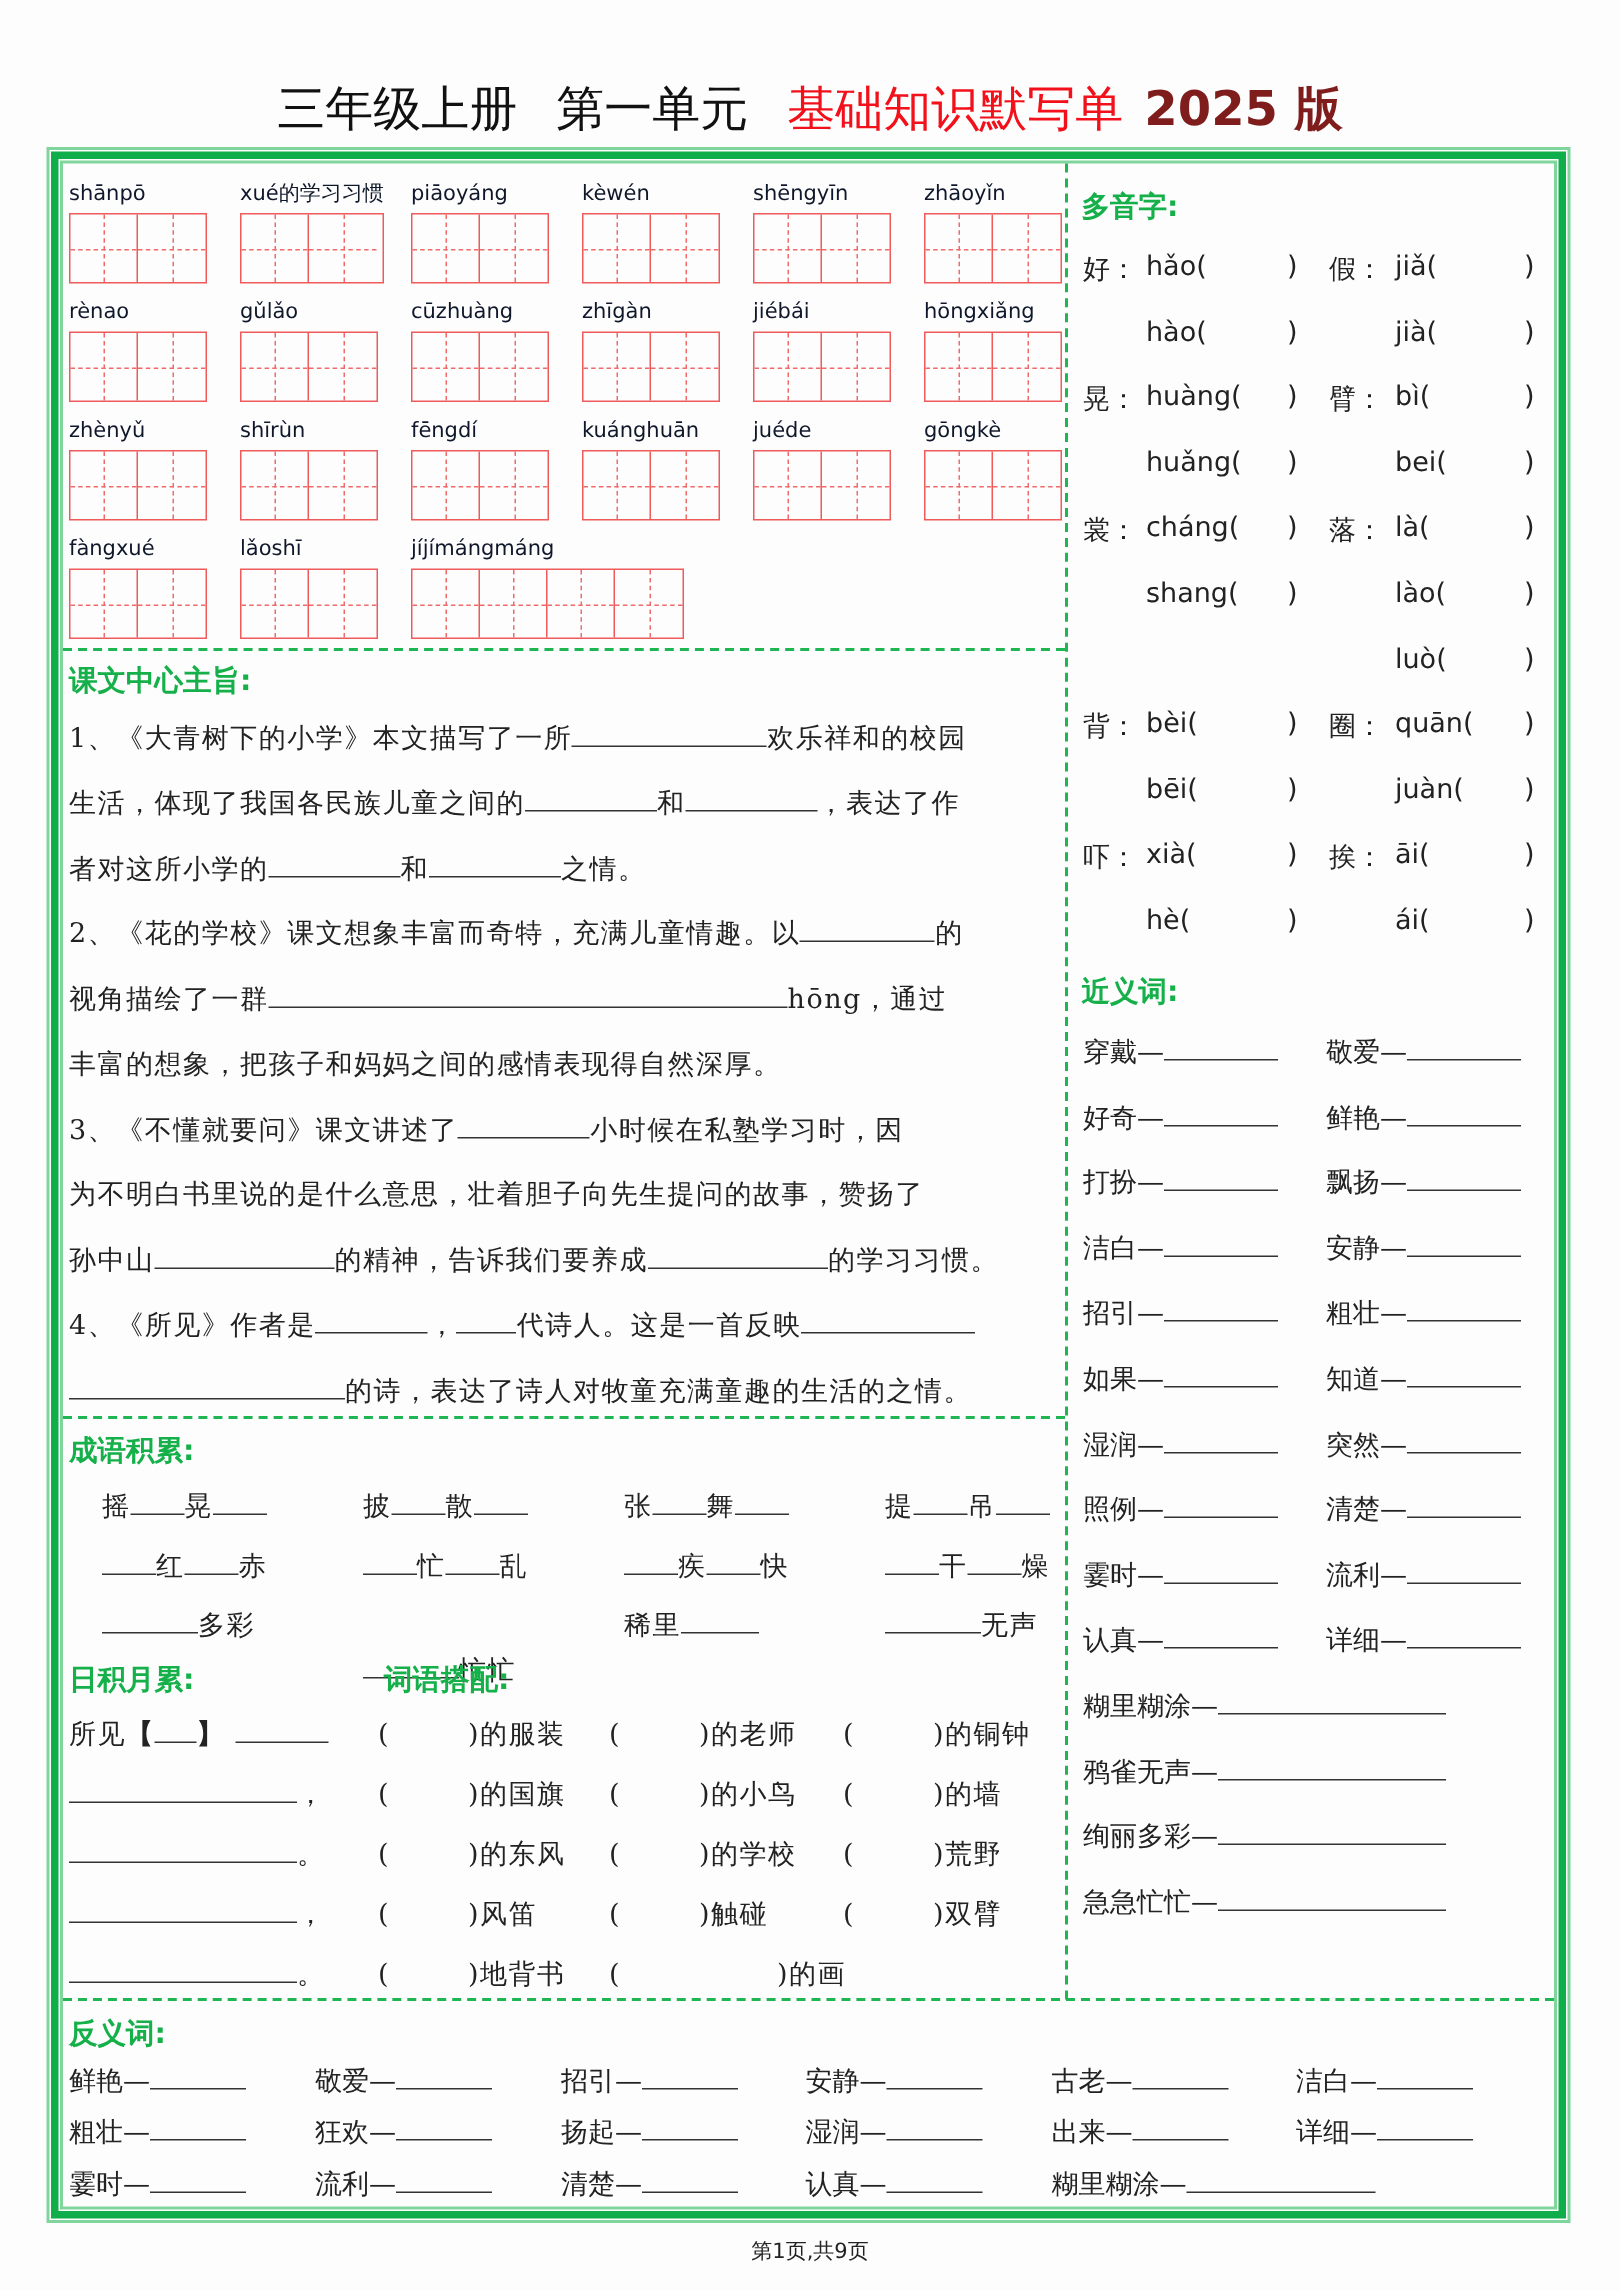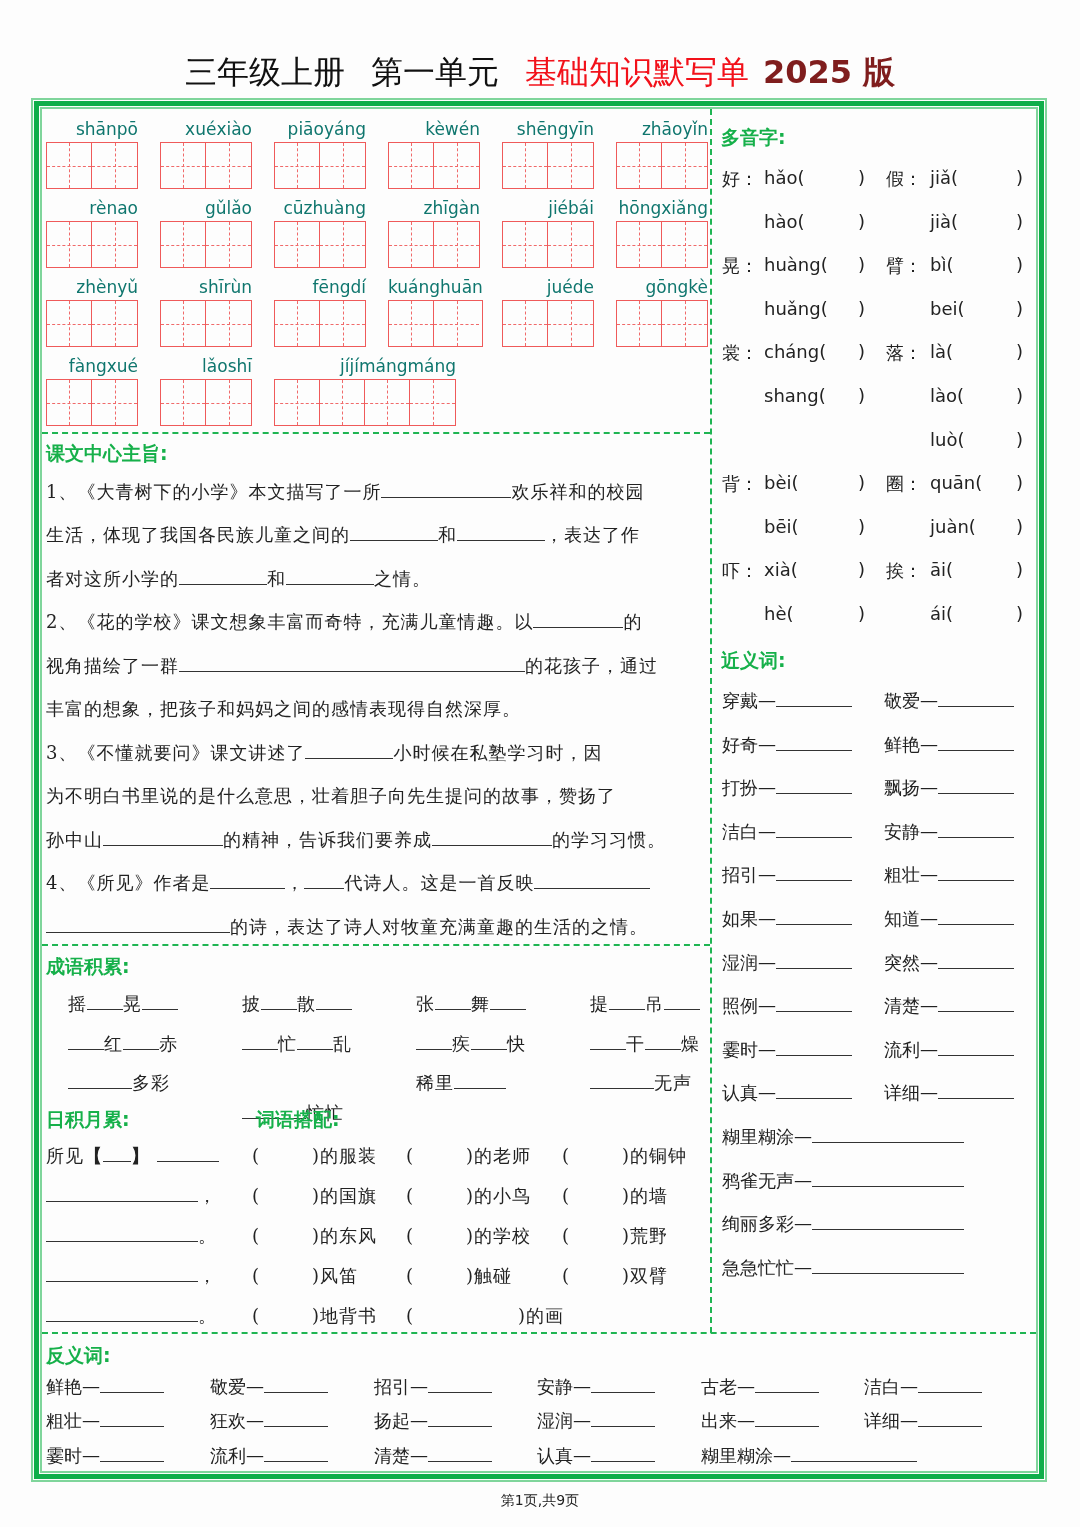--- a/index.html
+++ b/index.html
@@ -20,22 +20,22 @@
                  border: 2px solid #7fd59b; }
 
   .vdash { position: absolute; left: 710px; top: 109px; height: 1224px; border-left: 2px dashed #1fb553; }
   .hdash { position: absolute; border-top: 2px dashed #1fb553; }
 
   .sec-title { position: absolute; font-family: "DejaVu Sans", "Liberation Sans", sans-serif; font-weight: bold;
                color: #16b04a; font-size: 19px; }
 
   
   .pinyin-item { position: absolute; }
-  .pinyin-item .py { font-family: "DejaVu Sans", "Liberation Sans", sans-serif; font-size: 17px; color: #0f766e;
-                     height: 26px; line-height: 26px; display: flex; justify-content: flex-end; white-space: nowrap; }
+  .pinyin-item .py { font-family: "DejaVu Sans", "Liberation Sans", sans-serif; font-size: 14px; color: #0f172a;
+                     height: 26px; line-height: 26px; display: flex; justify-content: flex-start; white-space: nowrap; }
   .pinyin-item .boxes { display: flex; border: 1.5px solid #ef5a5a; }
   .tianzige { width: 45px; height: 45px; position: relative; border-right: 1.5px solid #ef5a5a; }
   .tianzige:last-child { border-right: none; }
   .tianzige::before { content: ""; position: absolute; left: 50%; top: 0; height: 100%; border-left: 1px dashed #f06a6a; }
   .tianzige::after { content: ""; position: absolute; top: 50%; left: 0; width: 100%; border-top: 1px dashed #f06a6a; }
 
   .line { position: absolute; font-size: 18px; white-space: nowrap; color: #222; letter-spacing: 1px; }
   .blank { display: inline-block; border-bottom: 1.5px solid #333; height: 18px; vertical-align: baseline; }
 
   .poly { position: absolute; font-size: 18px; white-space: nowrap; }
@@ -70,21 +70,21 @@
         <span>pō</span>
       </div>
       <div class="boxes">
         <div class="tianzige"></div>
         <div class="tianzige"></div>
       </div>
     </div>
     <div class="pinyin-item" style="left: 160px; top: 116px;">
       <div class="py">
         <span>xué</span>
-        <span>xiào</span>
+        <span>的学习习惯</span>
       </div>
       <div class="boxes">
         <div class="tianzige"></div>
         <div class="tianzige"></div>
       </div>
     </div>
     <div class="pinyin-item" style="left: 274px; top: 116px;">
       <div class="py">
         <span>piāo</span>
         <span>yáng</span>
@@ -279,21 +279,21 @@
       </div>
     </div>
   </div>
 
 <div class="sec-title" style="left:46px; top:441px;">课文中心主旨:</div>
 <div id="central-area">
     <div class="line" style="left: 46px; top: 480px;"><span>1、《大青树下的小学》本文描写了一所</span><span class="blank" style="width: 130px;"></span><span>欢乐祥和的校园</span></div>
     <div class="line" style="left: 46px; top: 523px;"><span>生活，体现了我国各民族儿童之间的</span><span class="blank" style="width: 88px;"></span><span>和</span><span class="blank" style="width: 88px;"></span><span>，表达了作</span></div>
     <div class="line" style="left: 46px; top: 567px;"><span>者对这所小学的</span><span class="blank" style="width: 88px;"></span><span>和</span><span class="blank" style="width: 88px;"></span><span>之情。</span></div>
     <div class="line" style="left: 46px; top: 610px;"><span>2、《花的学校》课文想象丰富而奇特，充满儿童情趣。以</span><span class="blank" style="width: 90px;"></span><span>的</span></div>
-    <div class="line" style="left: 46px; top: 654px;"><span>视角描绘了一群</span><span class="blank" style="width: 346px;"></span><span>的花孩子，通过</span></div>
+    <div class="line" style="left: 46px; top: 654px;"><span>视角描绘了一群</span><span class="blank" style="width: 346px;"></span><span>hōng，通过</span></div>
     <div class="line" style="left: 46px; top: 697px;"><span>丰富的想象，把孩子和妈妈之间的感情表现得自然深厚。</span></div>
     <div class="line" style="left: 46px; top: 741px;"><span>3、《不懂就要问》课文讲述了</span><span class="blank" style="width: 88px;"></span><span>小时候在私塾学习时，因</span></div>
     <div class="line" style="left: 46px; top: 784px;"><span>为不明白书里说的是什么意思，壮着胆子向先生提问的故事，赞扬了</span></div>
     <div class="line" style="left: 46px; top: 828px;"><span>孙中山</span><span class="blank" style="width: 120px;"></span><span>的精神，告诉我们要养成</span><span class="blank" style="width: 120px;"></span><span>的学习习惯。</span></div>
     <div class="line" style="left: 46px; top: 871px;"><span>4、《所见》作者是</span><span class="blank" style="width: 75px;"></span><span>，</span><span class="blank" style="width: 40px;"></span><span>代诗人。这是一首反映</span><span class="blank" style="width: 116px;"></span></div>
     <div class="line" style="left: 46px; top: 915px;"><span class="blank" style="width: 96px;"></span><span></span><span class="blank" style="width: 88px;"></span><span>的诗，表达了诗人对牧童充满童趣的生活的</span><span>之情。</span></div>
   </div>
 
 <div class="sec-title" style="left:46px; top:954px;">成语积累:</div>
 <div id="idiom-area">

